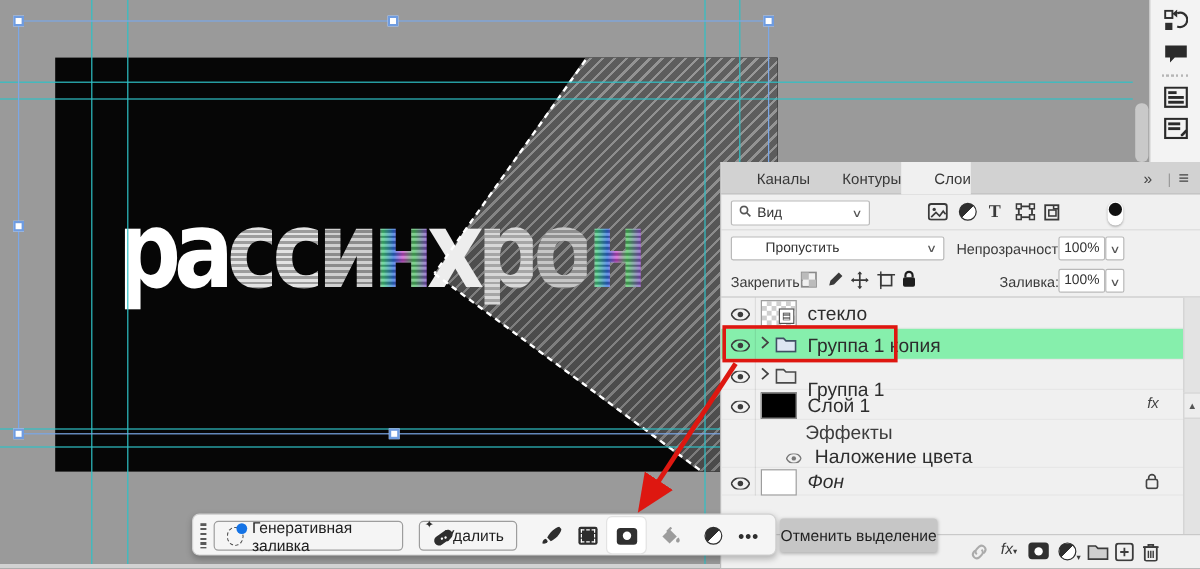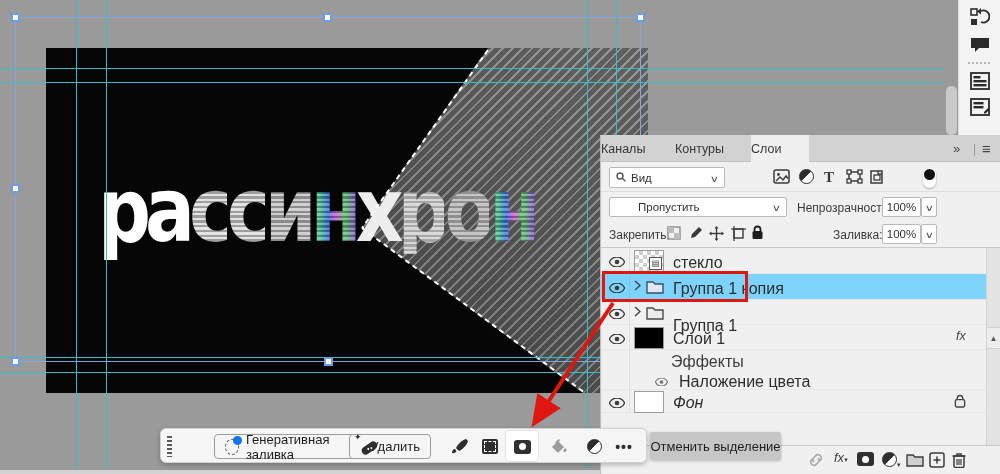--- a/index.html
+++ b/index.html
@@ -67,40 +67,40 @@
   .tselico::before{content:"";position:absolute;left:2px;top:2px;right:2px;bottom:2px;border:1px dashed #fff;}
   .moredots{font-size:14px;letter-spacing:1px;color:#2e2e2e;font-weight:bold;}
   .deselect{left:650px;top:432px;width:131px;height:28px;background:#c6c6c6;border-radius:3px;
     display:flex;align-items:center;justify-content:center;font-size:13px;color:#1f1f1f;
     box-shadow:0 1px 3px rgba(0,0,0,.25);}
 
   
   .panel{left:600px;top:135px;width:400px;height:339px;background:#f0f0f0;border-left:1px solid #bdbdbd;
     box-sizing:border-box;font-size:12px;color:#333;}
   .tabbar{position:absolute;left:0;top:0;width:100%;height:27px;background:#d2d2d2;border-bottom:1px solid #c2c2c2;box-sizing:border-box;}
-  .tab{position:absolute;top:0;height:27px;display:flex;align-items:center;justify-content:flex-start;color:#383838;font-size:12.5px;}
+  .tab{position:absolute;top:0;height:27px;display:flex;align-items:center;justify-content:flex-end;color:#383838;font-size:12.5px;}
   .tab-active{background:#f0f0f0;}
   .pmenu{position:absolute;top:0;height:27px;display:flex;align-items:center;color:#444;}
   .chv::before{content:"∨";font-size:9px;color:#555;transform:scaleX(1.4);display:inline-block;}
   .row{position:absolute;left:0;width:100%;box-sizing:border-box;}
   .srchbox{position:absolute;left:8px;top:5px;width:116px;height:21px;background:#fff;border:1px solid #b9b9b9;
     border-radius:2px;display:flex;align-items:center;padding:0 6px;gap:5px;box-sizing:border-box;font-size:11.5px;color:#333;}
   .fic{position:absolute;top:7px;color:#3a3a3a;}
   .toggle{position:absolute;left:322px;top:6px;width:13px;height:20px;background:#fff;border-radius:7px;
     box-shadow:0 1px 2px rgba(0,0,0,.3);}
   .toggle i{position:absolute;left:1px;top:1px;width:11px;height:11px;border-radius:50%;background:#111;}
   .ddown{position:absolute;background:#fff;border:1px solid #b9b9b9;border-radius:2px;display:flex;
     align-items:center;justify-content:space-between;padding:0 6px;box-sizing:border-box;font-size:11.5px;color:#333;}
   .vbox{position:absolute;background:#fff;border:1px solid #b9b9b9;border-radius:2px;display:flex;
     align-items:center;justify-content:center;font-size:11.5px;color:#333;box-sizing:border-box;}
   .abox{position:absolute;background:#fff;border:1px solid #b9b9b9;border-radius:2px;display:flex;
     align-items:center;justify-content:center;box-sizing:border-box;}
   .rlabel{position:absolute;font-size:12px;color:#3a3a3a;}
   .lrow{position:absolute;left:0;width:385px;border-bottom:1px solid #e7e7e7;box-sizing:border-box;}
-  .lrow-sel{background:#7dd3fc;}
+  .lrow-sel{background:#86efac;}
   .eyecell{position:absolute;left:8px;}
   .thumb{position:absolute;left:33px;width:30px;height:22px;box-sizing:border-box;border:1px solid #9d9d9d;}
   .checker{background:conic-gradient(#cfcfcf 25%,#fff 0 50%,#cfcfcf 0 75%,#fff 0);background-size:8px 8px;}
   .smartbadge{position:absolute;right:1px;bottom:1px;width:13px;height:13px;background:#fff;border:1px solid #555;
     box-sizing:border-box;display:flex;align-items:center;justify-content:center;font-size:8px;color:#222;}
   .lname{position:absolute;left:72px;font-size:16px;color:#2d2d2d;white-space:nowrap;}
   .disc{position:absolute;left:33px;color:#555;}
   .foldr{position:absolute;left:45px;}
   .fxlab{position:absolute;left:355px;font-style:italic;font-size:12.5px;color:#444;}
   .scrollcol{position:absolute;left:385px;top:113px;width:15px;height:197px;background:#e3e3e3;border-left:1px solid #d2d2d2;box-sizing:border-box;}
@@ -435,21 +435,21 @@
             <line x1="5" y1="7" x2="5" y2="13" stroke="#3c3c3c" stroke-width="1.2"></line>
             <line x1="7" y1="7" x2="7" y2="13" stroke="#3c3c3c" stroke-width="1.2"></line>
             <line x1="9" y1="7" x2="9" y2="13" stroke="#3c3c3c" stroke-width="1.2"></line>
           </svg>
       </span>
     </div>
   </div>
 
   <div class="abs taskbar">
     <div class="tb-handle"></div>
-    <div class="tb-btn" style="left:17px;width:158px;margin-left:36px;">
+    <div class="tb-btn" style="left:17px;width:158px;">
       <span class="dashcircle">
           <span class="dot"></span>
         </span>
       <span>Генеративная заливка</span>
     </div>
     <div class="tb-btn" style="left:188px;width:82px;">
       <span style="position:relative;width:18px;height:14px;">
         <span class="spark">✦</span>
           <span class="bandaid" style="position:absolute;left:1px;top:4px;"></span>
       </span>

